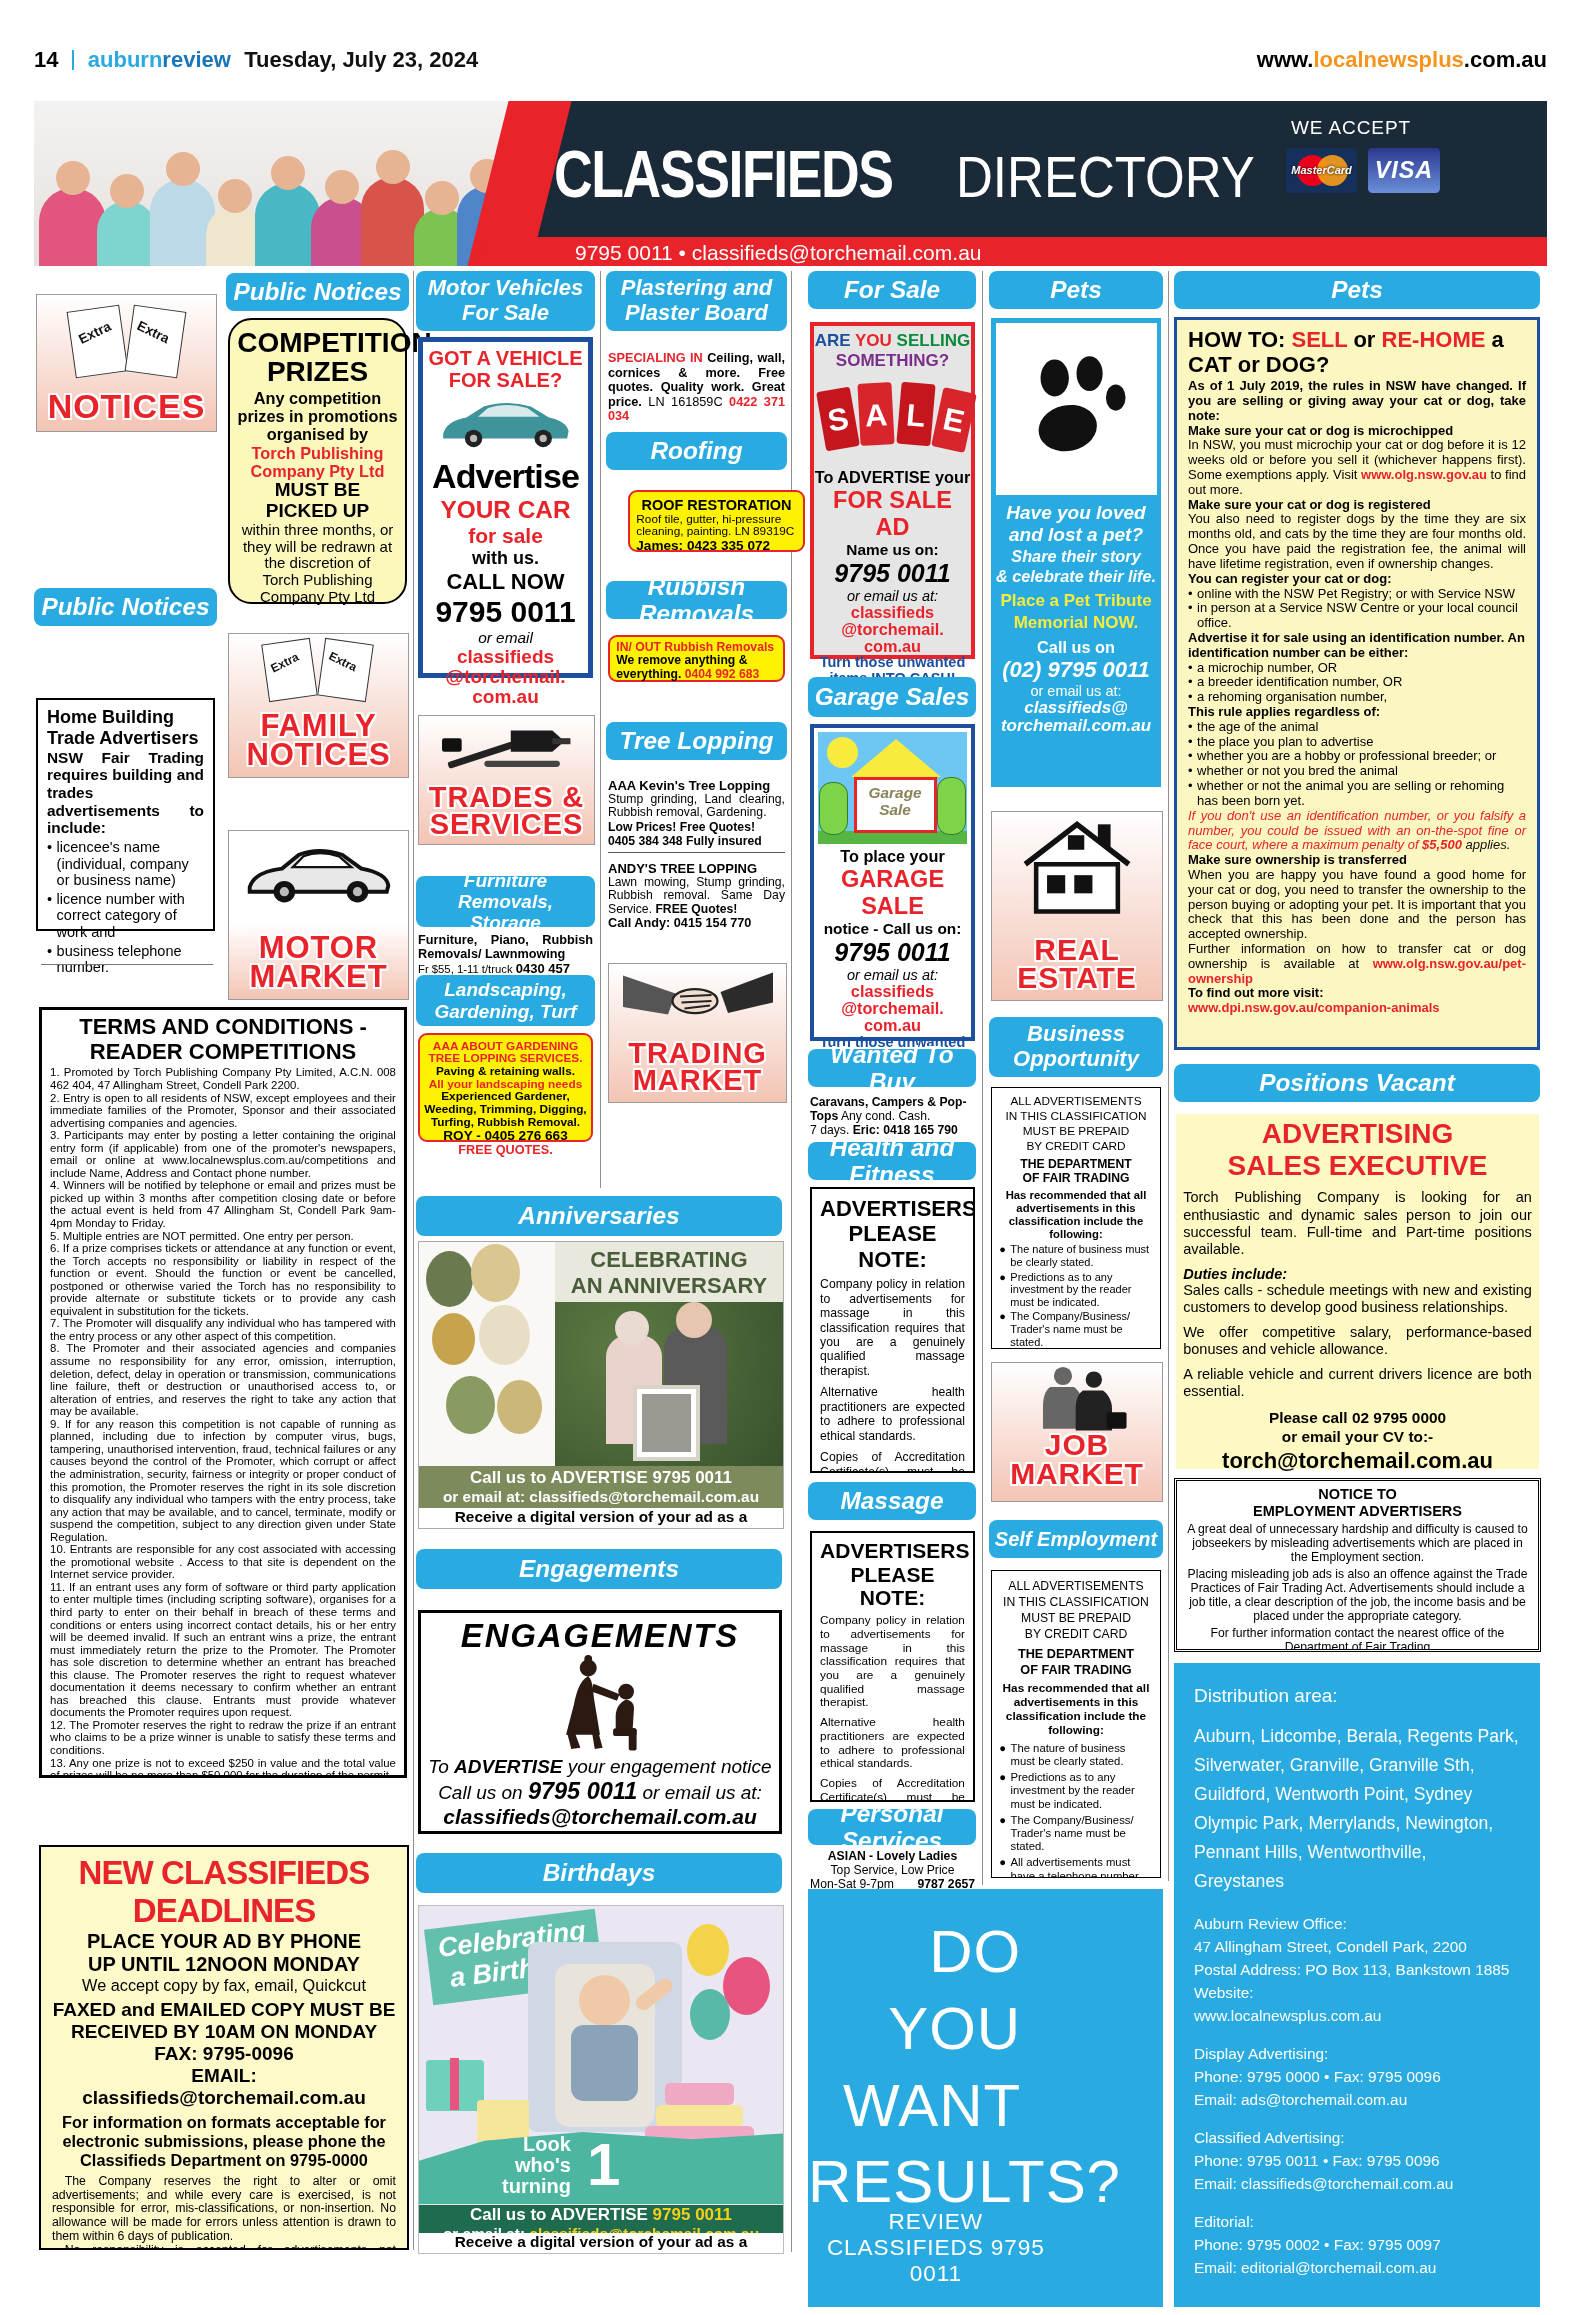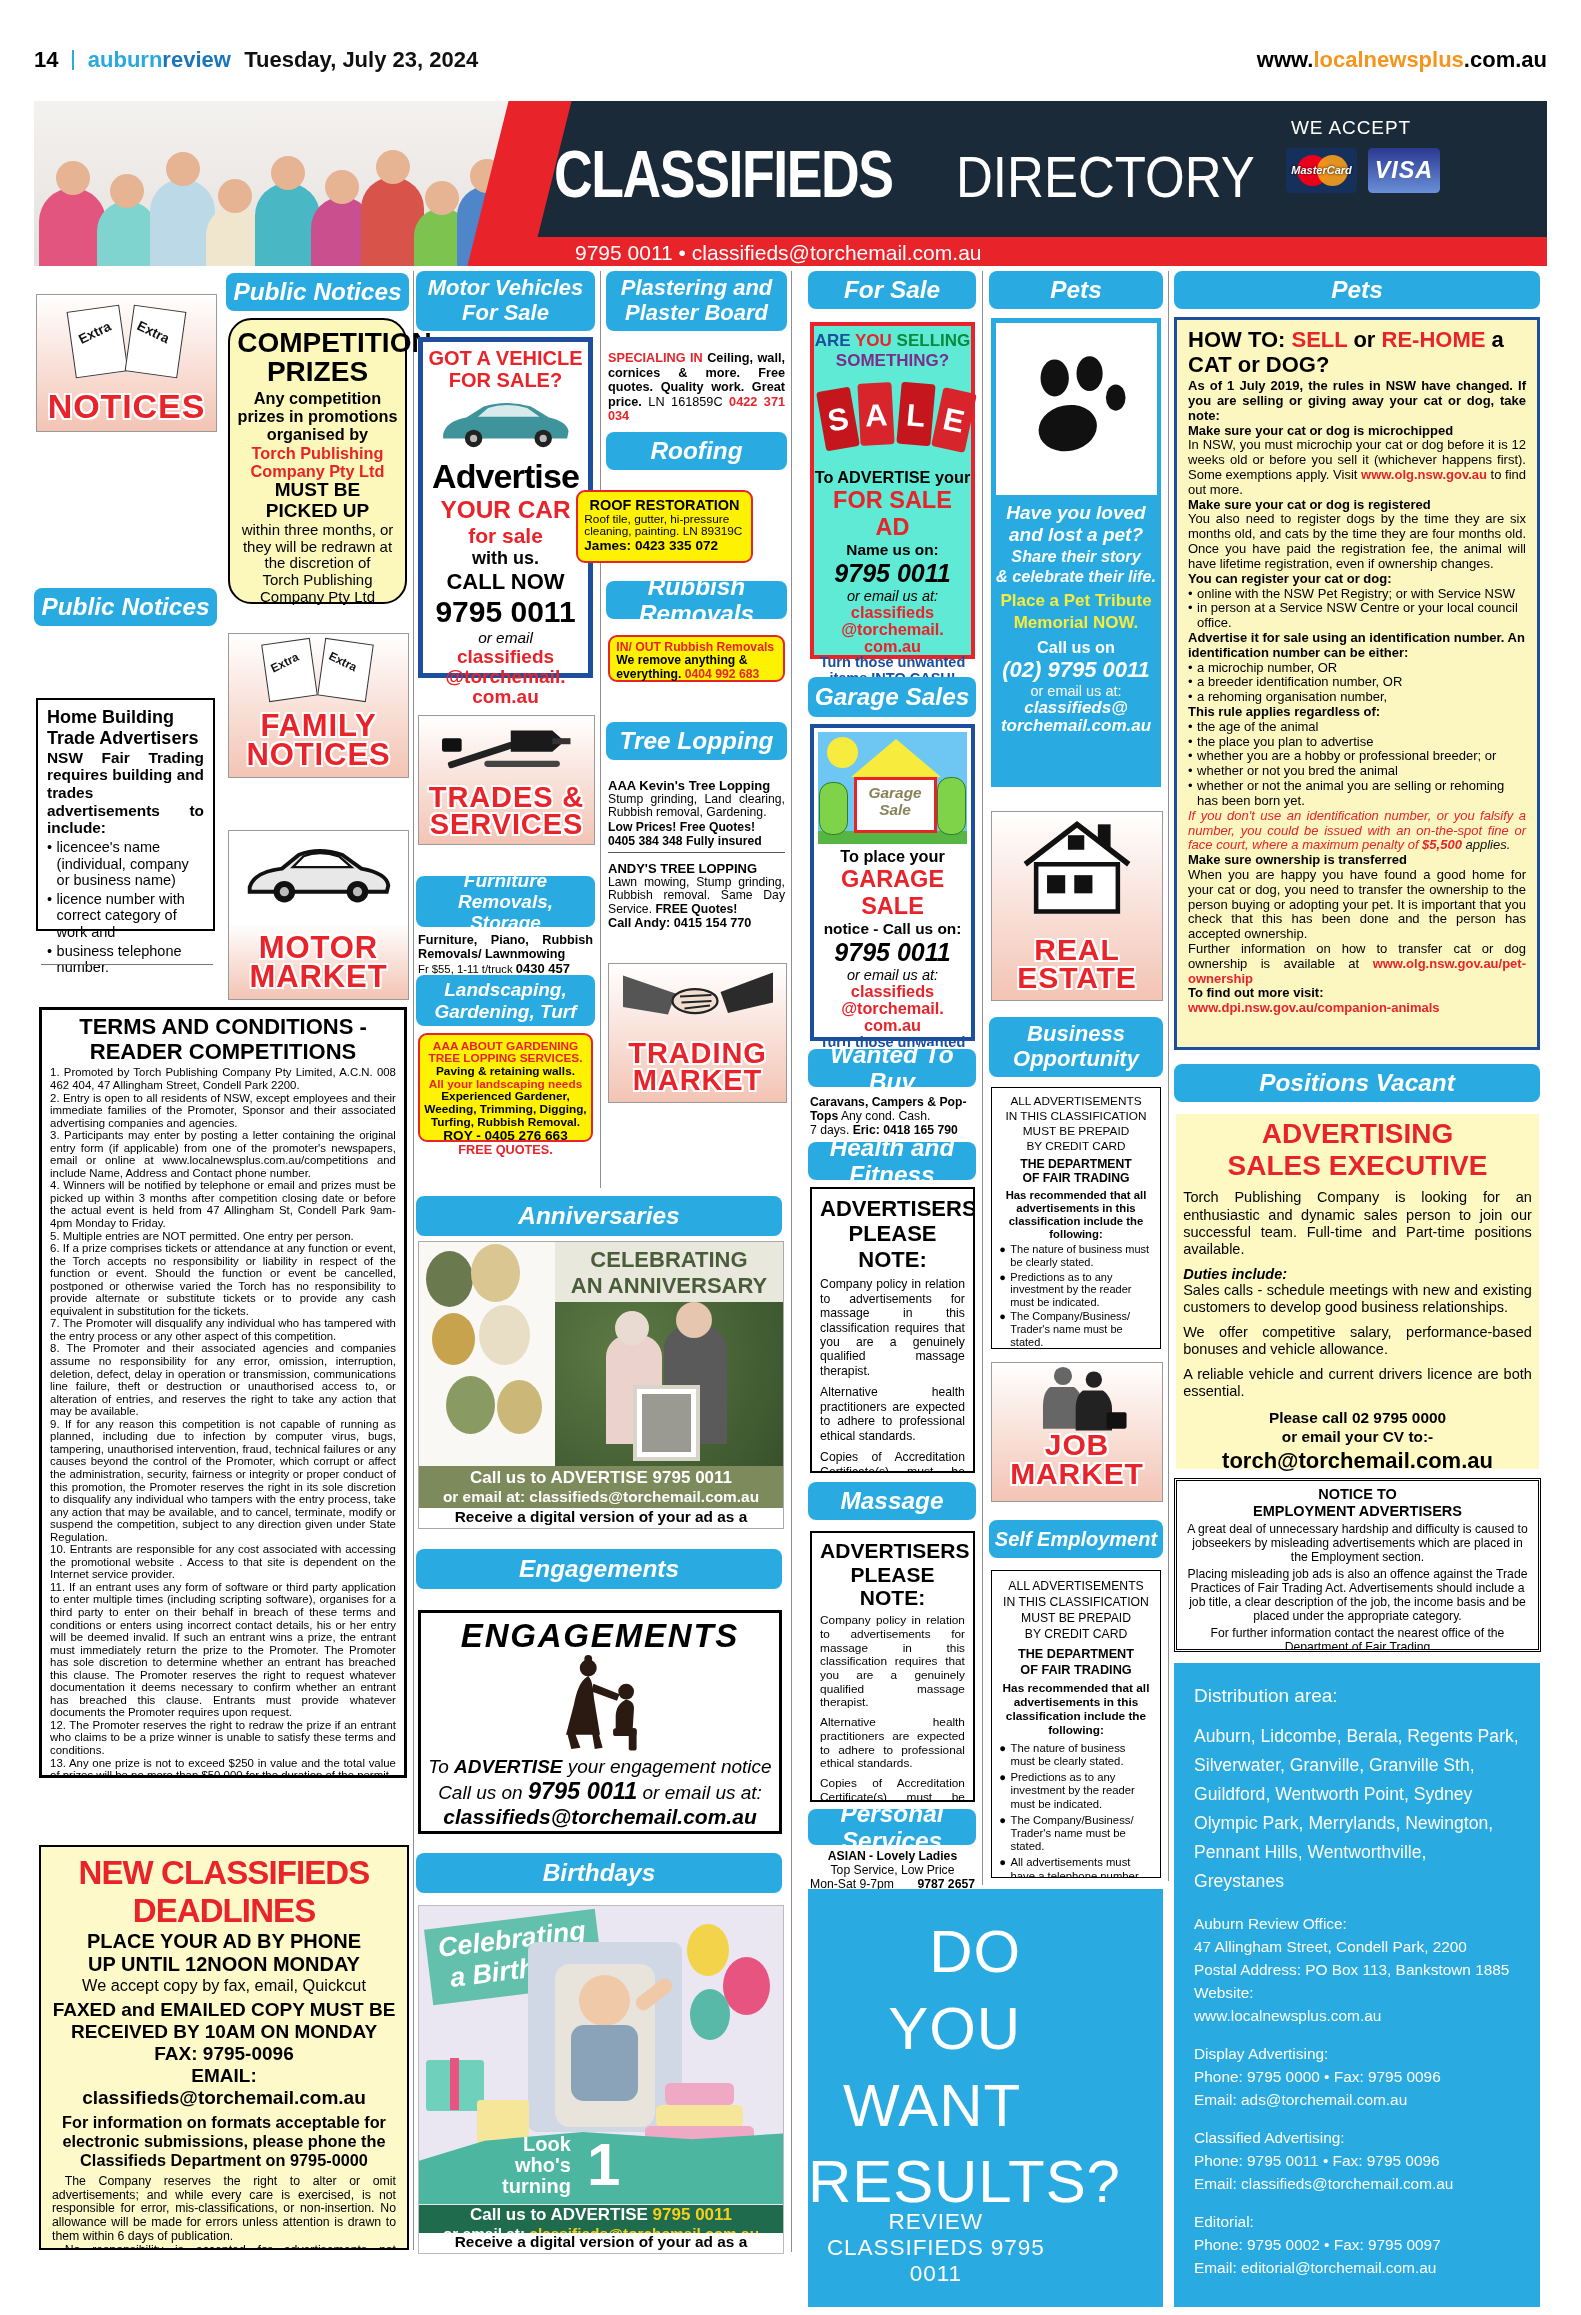--- a/index.html
+++ b/index.html
@@ -251,21 +251,21 @@
 
   <div class="hdr h2 pre" style="left:606px;top:271px;width:181px;height:60px;">Plastering and
 Plaster Board</div>
 
   <div class="abs just" style="left:608px;top:351px;width:177px;font-size:12.7px;line-height:1.15;">
     <span class="b red">SPECIALING IN</span><span class="b"> Ceiling, wall, cornices &amp; more. Free quotes. Quality work. Great price. </span><span>LN 161859C </span><span class="b red">0422 371 034</span>
   </div>
 
   <div class="hdr h1" style="left:606px;top:432px;width:181px;height:38px;">Roofing</div>
 
-  <div class="ybox" style="left:576px;top:490px;width:177px;height:73px;box-sizing:border-box;padding:4.5px 6.3px;">
+  <div class="ybox" style="left:628px;top:490px;width:177px;height:62px;box-sizing:border-box;padding:4.5px 6.3px;">
     <div class="b ctr" style="font-size:14.5px;">ROOF RESTORATION</div>
     <div style="font-size:11.8px;line-height:1.1;">Roof tile, gutter, hi-pressure cleaning, painting. LN 89319C</div>
     <div class="b" style="font-size:13.6px;">James: 0423 335 072</div>
   </div>
 
   <div class="hdr h1" style="left:606px;top:581px;width:181px;height:38px;">Rubbish Removals</div>
 
   <div class="ybox" style="left:608px;top:635px;width:177px;height:47px;box-sizing:border-box;padding:3.6px 6.3px;">
     <div class="b red" style="font-size:12.2px;line-height:1.12;">IN/ OUT Rubbish Removals</div>
     <div style="font-size:12.2px;line-height:1.12;"><span class="b">We remove anything &amp; everything. </span><span class="b red">0404 992 683</span></div>
@@ -382,21 +382,21 @@
       <span class="b" style="font-size:17px;">Call us to ADVERTISE </span><span class="b" style="font-size:17px;color:#f7d117;">9795 0011</span>
     </div>
     <div class="abs ctr" style="left:0;top:299px;width:364px;height:29px;color:#fff;padding-top:20px;">
       <span class="b" style="font-size:15.4px;background:#1e6b4e;">or email at: </span><span class="b" style="font-size:15.4px;color:#f7d117;background:#1e6b4e;">classifieds@torchemail.com.au</span>
     </div>
     <div class="abs ctr b" style="left:0;top:327px;width:364px;height:20px;background:#fff;font-size:15.4px;">Receive a digital version of your ad as a keepsake</div>
   </div>
 
   <div class="hdr h1" style="left:808px;top:271px;width:168px;height:38px;">For Sale</div>
 
-  <div class="abs ctr" style="left:810px;top:322px;width:165px;height:337px;background:#5eead4;border:4.5px solid #e8232a;box-sizing:border-box;padding-top:4.5px;">
+  <div class="abs ctr" style="left:810px;top:322px;width:165px;height:337px;background:#e5e5e5;border:4.5px solid #e8232a;box-sizing:border-box;padding-top:4.5px;">
     <div class="b" style="font-size:17px;"><span style="color:#1b4fa0;">ARE</span><span class="red"> YOU</span><span style="color:#0a8a3c;"> SELLING</span></div>
     <div class="b" style="font-size:17px;color:#7b2d8b;">SOMETHING?</div>
     <div style="position:relative;height:94px;margin:3.6px 5.4px 0;">
       <div class="abs" style="left:1.8px;top:14.5px;width:34px;height:60px;background:#c5161d;transform:rotate(-10deg);border-radius:3.6px;color:#fff;font-weight:bold;font-size:31px;padding-top:12.7px;box-sizing:border-box;"><span>S</span></div>
       <div class="abs" style="left:40px;top:9px;width:34px;height:62px;background:#d8242b;transform:rotate(-3deg);border-radius:3.6px;color:#fff;font-weight:bold;font-size:31px;padding-top:14.5px;box-sizing:border-box;"><span>A</span></div>
       <div class="abs" style="left:80px;top:9px;width:34px;height:62px;background:#c5161d;transform:rotate(5deg);border-radius:3.6px;color:#fff;font-weight:bold;font-size:31px;padding-top:14.5px;box-sizing:border-box;"><span>L</span></div>
       <div class="abs" style="left:118px;top:16.3px;width:34px;height:60px;background:#d8242b;transform:rotate(12deg);border-radius:3.6px;color:#fff;font-weight:bold;font-size:31px;padding-top:12.7px;box-sizing:border-box;"><span>E</span></div>
     </div>
     <div class="b" style="font-size:16.3px;">To ADVERTISE your</div>
     <div class="b red" style="font-size:23.5px;">FOR SALE AD</div>

